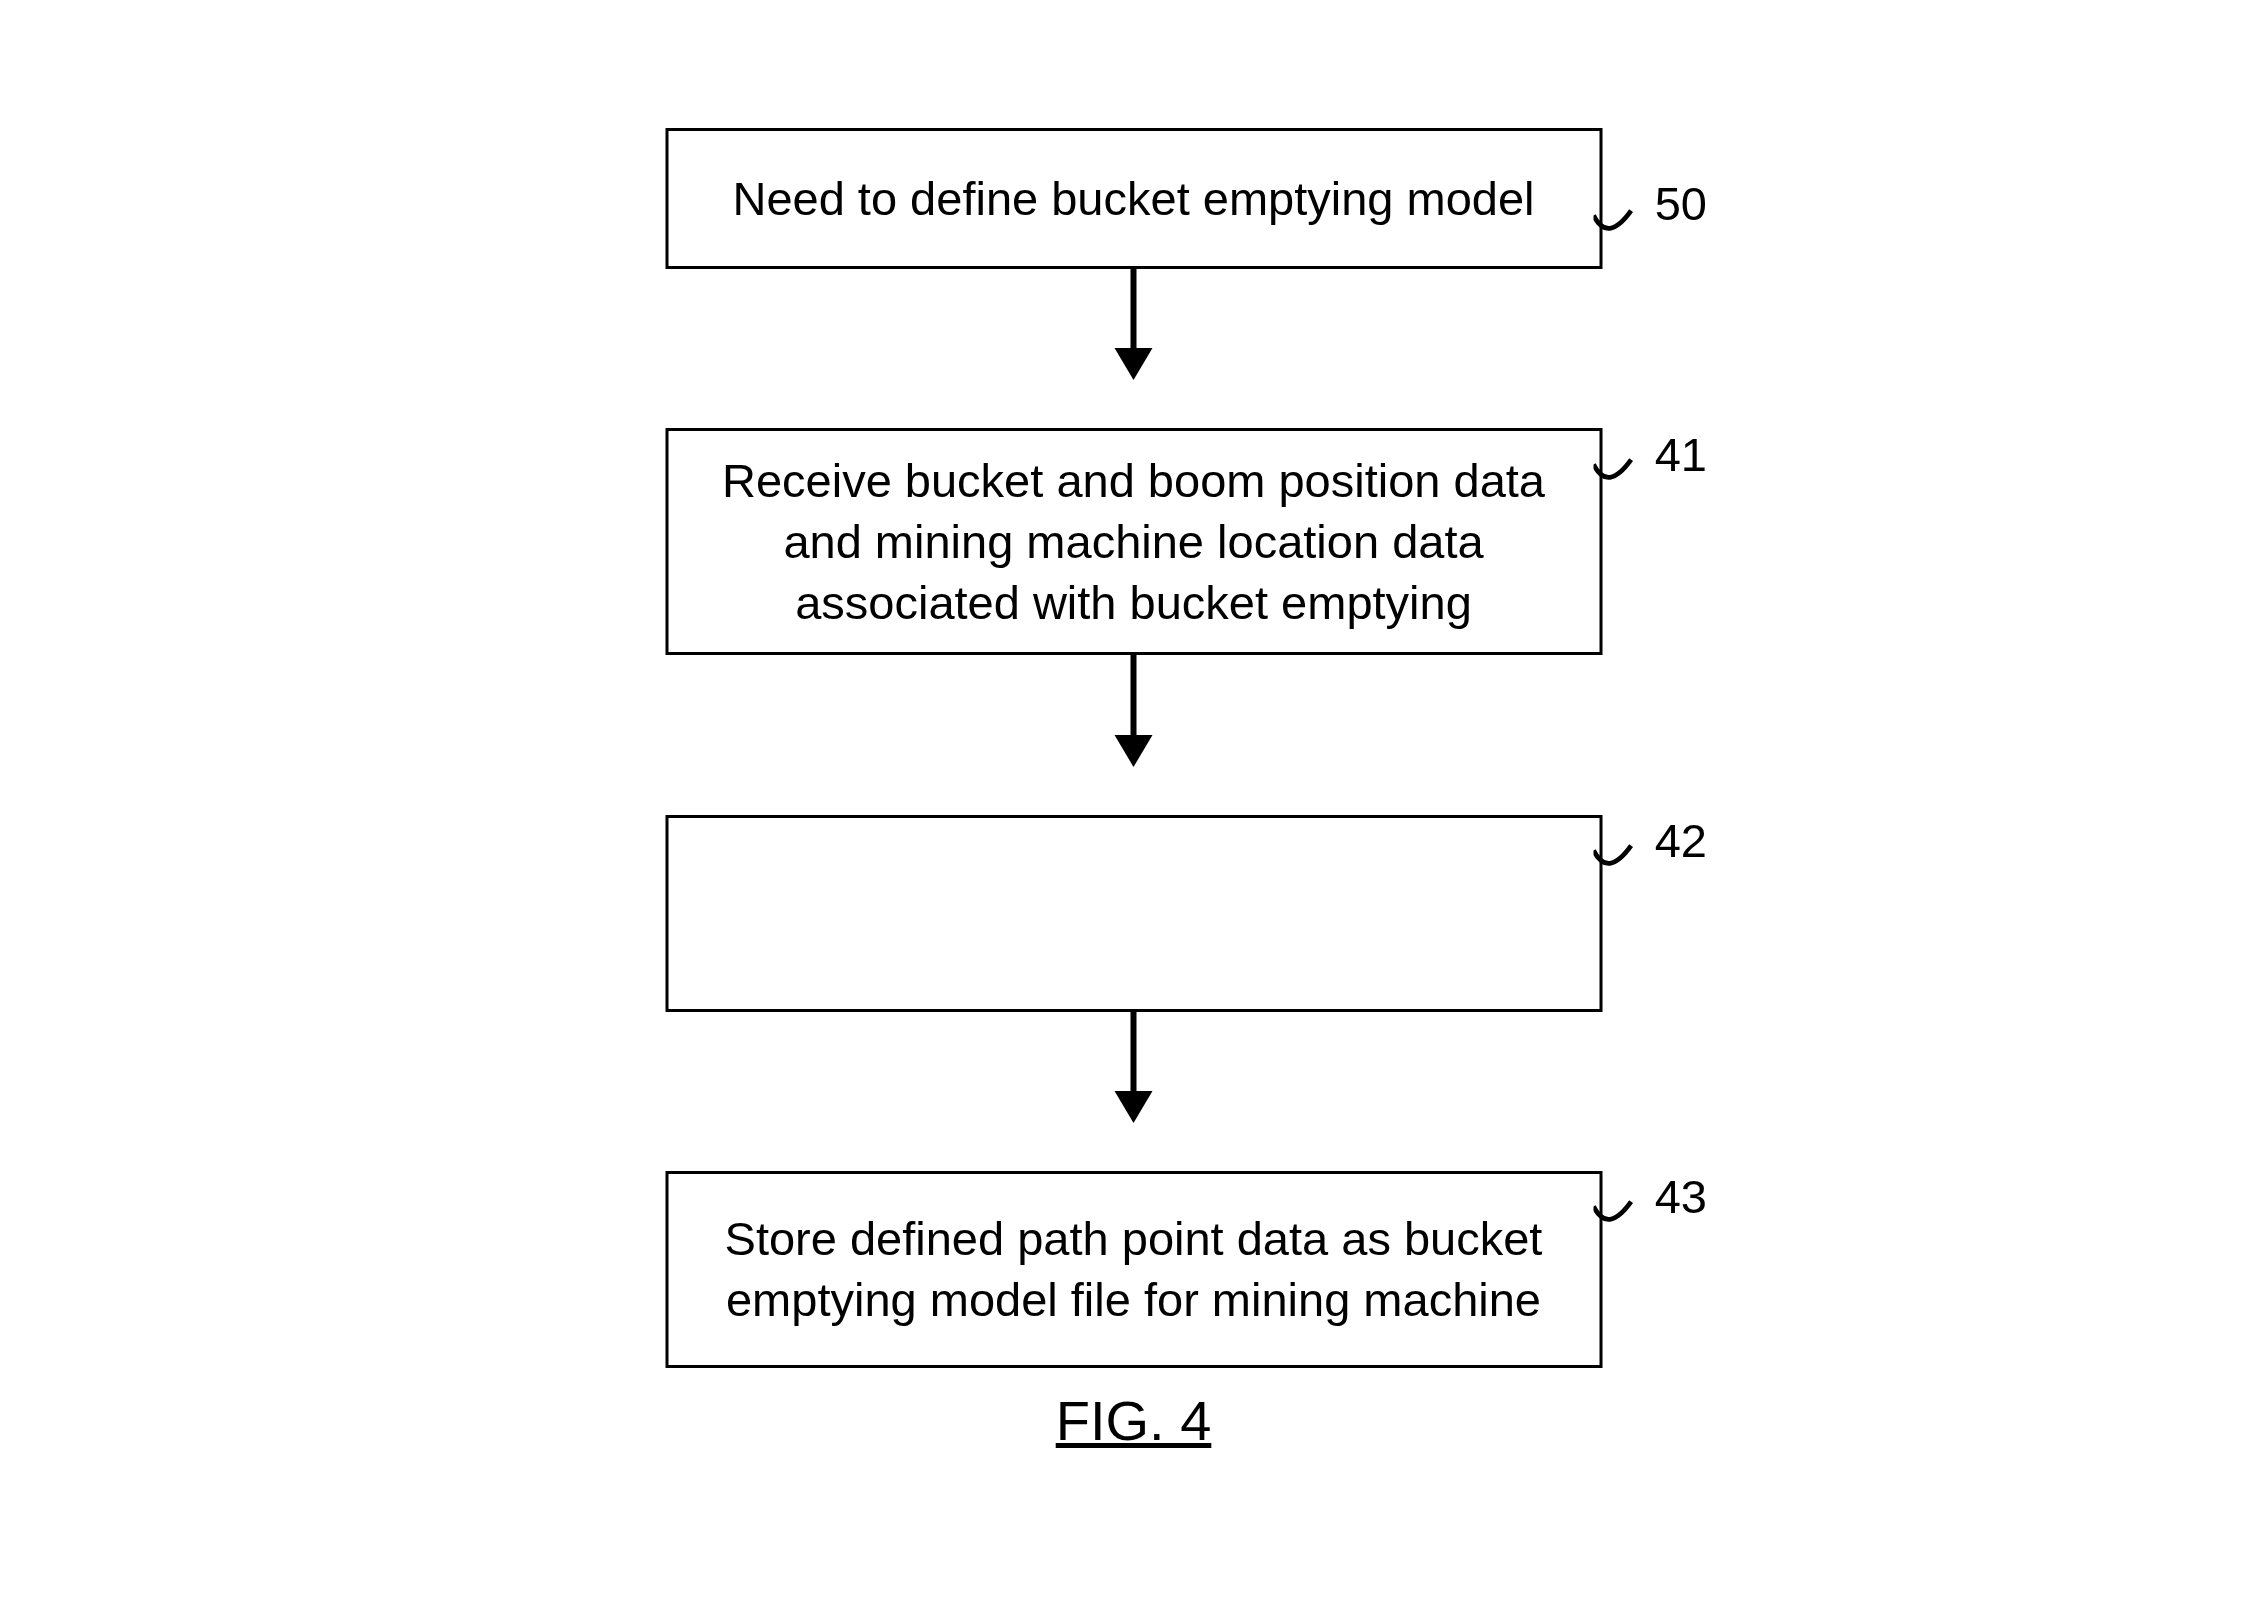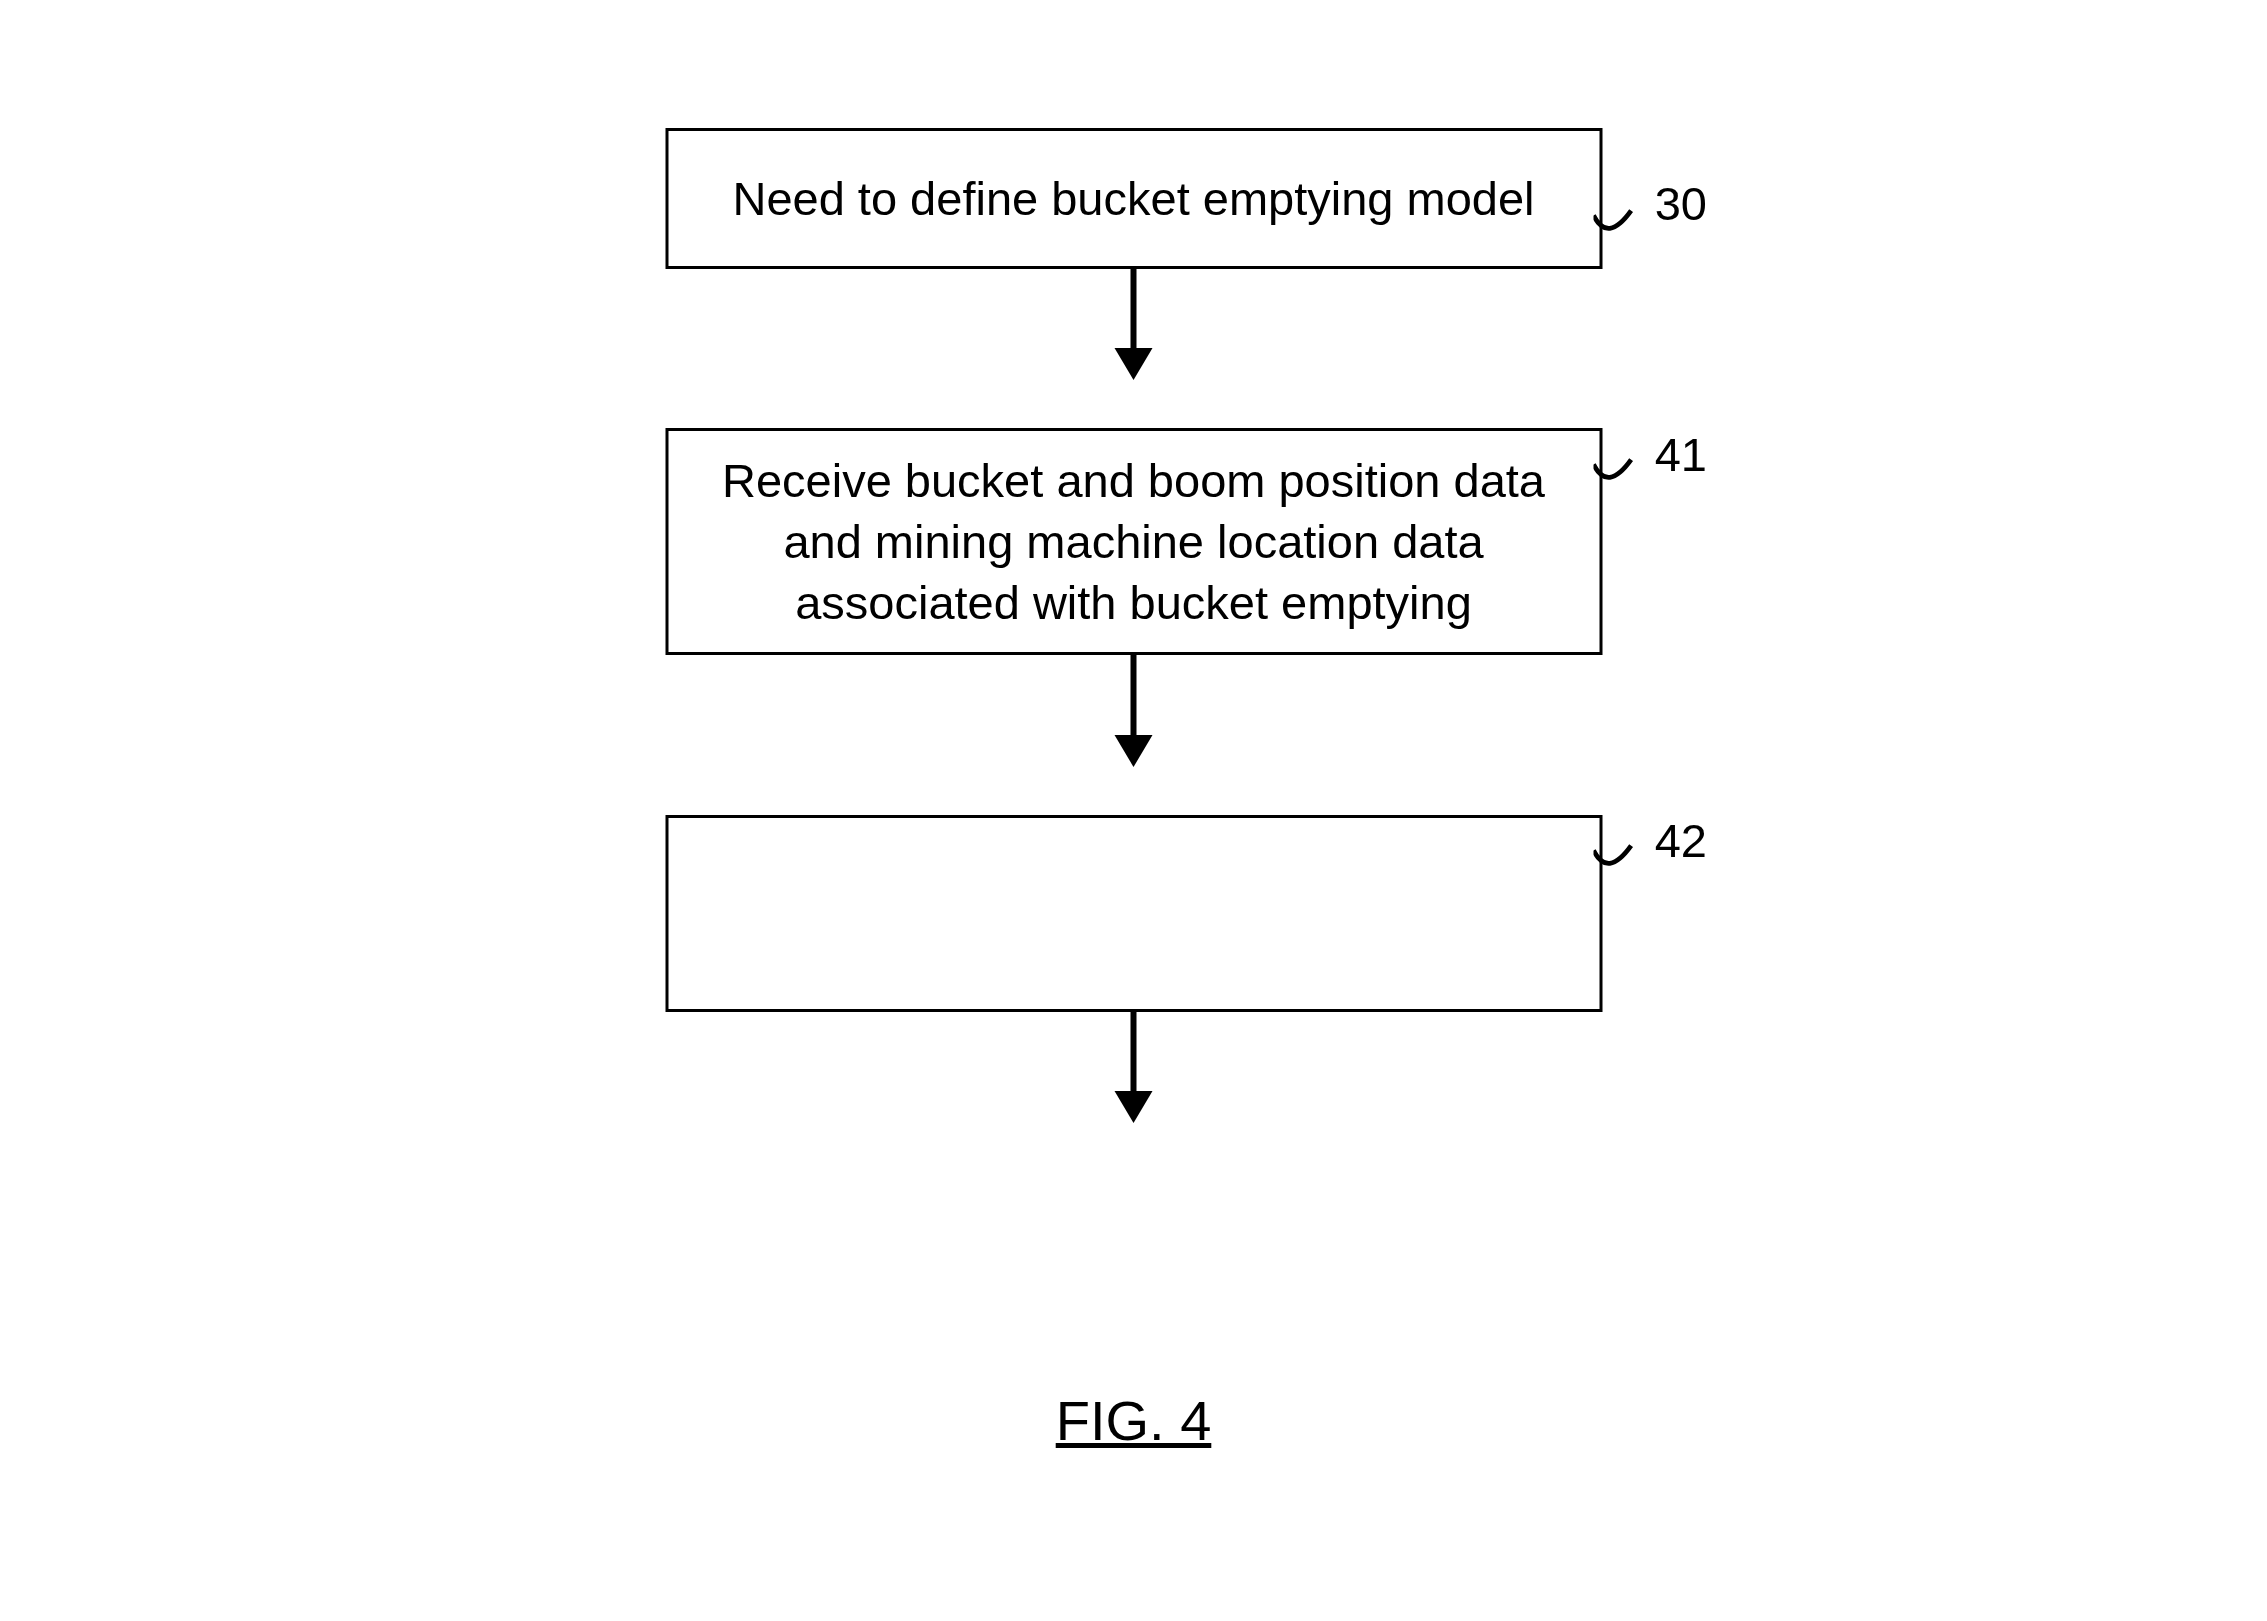--- a/index.html
+++ b/index.html
@@ -93,21 +93,21 @@
 
 <div class="flowchart">
 
   <div class="box box-1">
     <span>Need to define bucket emptying model</span>
     <div class="tick" style="right:-41px; top:75px;">
       <svg width="47" height="47" viewBox="0 0 50 50">
         <path d="M 0 10 Q 15 40 40 5" stroke="#000" stroke-width="5" fill="none"></path>
       </svg>
     </div>
-    <span class="label" style="right:-108px; top:42px;">30</span>
+    <span class="label" style="right:-108px; top:42px;">50</span>
   </div>
 
   <div class="arrow arrow-1">
     <div class="arrow-line"></div>
     <div class="arrow-head"></div>
   </div>
 
   <div class="box box-2">
     <span>Receive bucket and boom position data and mining machine location data associated with bucket emptying</span>
     <div class="tick" style="right:-41px; top:23.4px;">
@@ -130,17 +130,26 @@
       </svg>
     </div>
     <span class="label" style="right:-108px; top:-7.5px;">42</span>
   </div>
 
   <div class="arrow arrow-3">
     <div class="arrow-line"></div>
     <div class="arrow-head"></div>
   </div>
 
+  <div class="box box-4">
+    <span>Store defined path point data as bucket emptying model file for mining machine</span>
+    <div class="tick" style="right:-41px; top:23.4px;">
+      <svg width="47" height="47" viewBox="0 0 50 50">
+        <path d="M 0 10 Q 15 40 40 5" stroke="#000" stroke-width="5" fill="none"></path>
+      </svg>
+    </div>
+    <span class="label" style="right:-108px; top:-7.5px;">43</span>
+  </div>
 
 </div>
 
 <div class="figure-caption">FIG. 4</div>
 
 
 </body></html>

